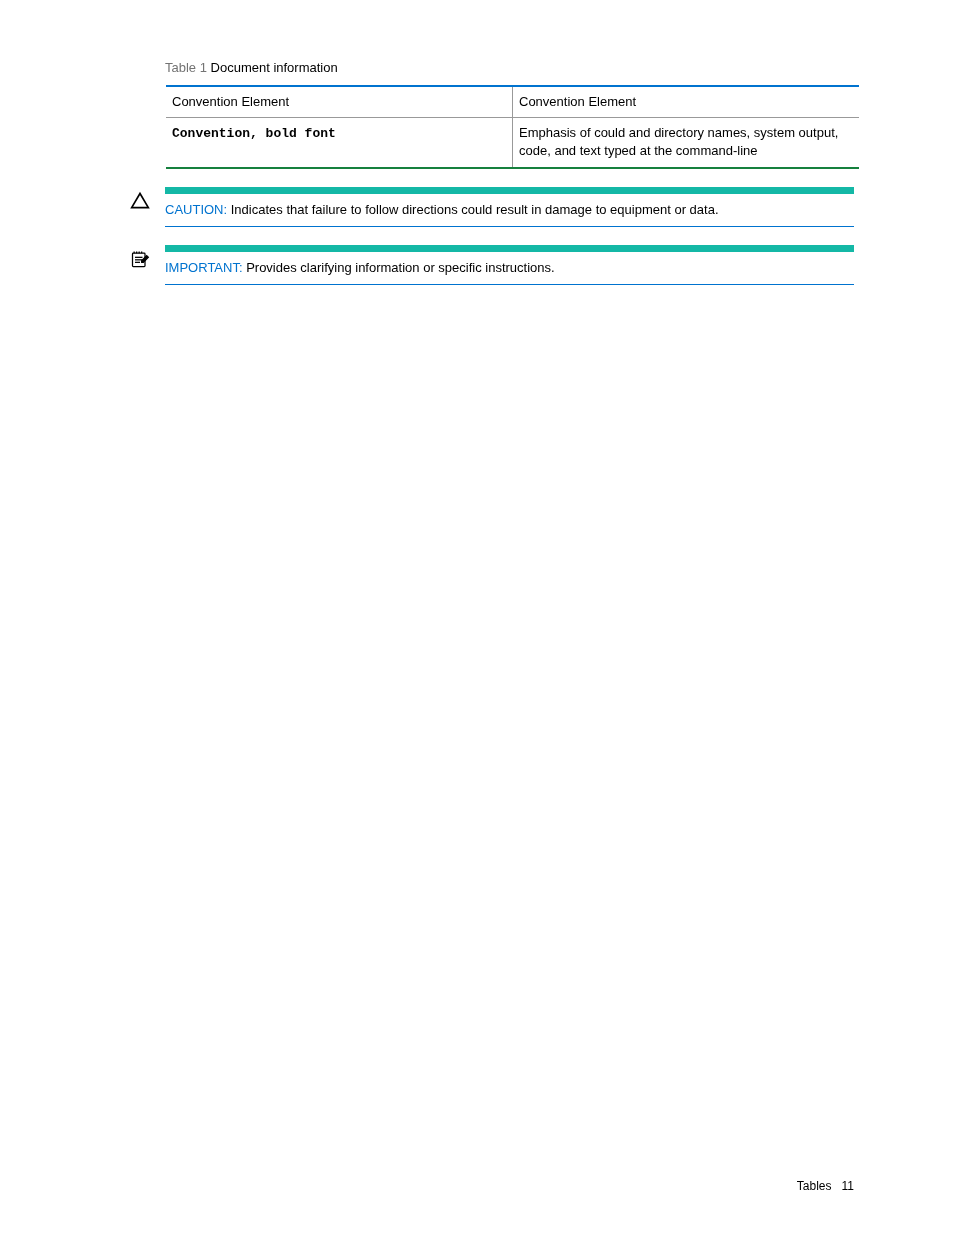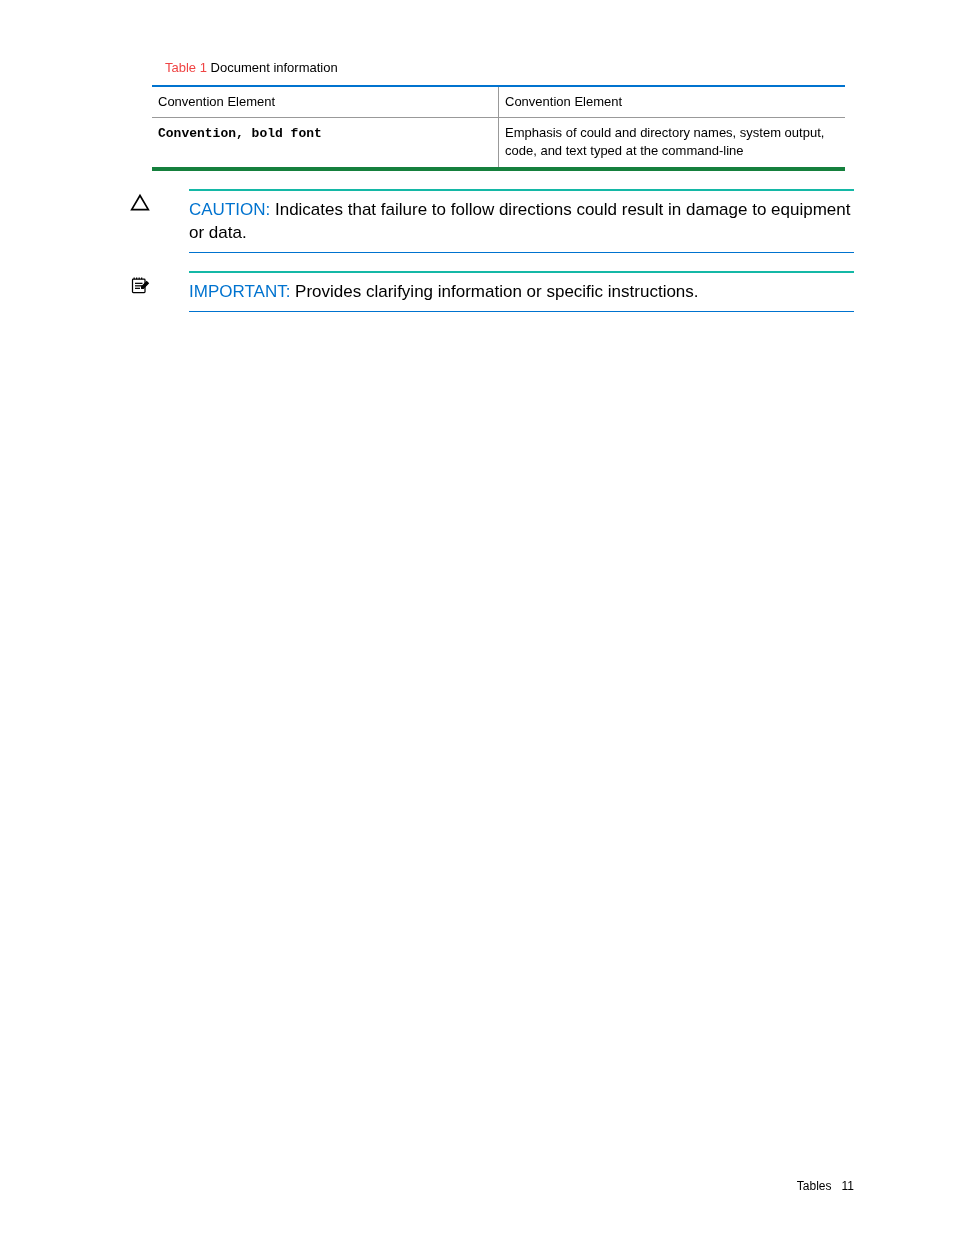--- a/index.html
+++ b/index.html
@@ -18,29 +18,29 @@
     }
     .page {
       padding: 60px 100px 50px 130px;
     }
     .table-caption {
       margin-left: 35px;
       margin-bottom: 10px;
       font-size: 13px;
     }
     .table-caption-link {
-      color: #ef4444;
+      color: #737373;
       text-align: right;
     }
     .doc-table {
-      margin-left: 22px;
+      margin-left: 36px;
       border-collapse: collapse;
       width: 693px;
       border-top: 2px solid #0073cf;
-      border-bottom: 4px solid #15803d;
+      border-bottom: 2px solid #15803d;
     }
     .doc-table td {
       border: 1px solid #999;
       padding: 6px 6px;
       vertical-align: top;
       font-size: 13px;
       line-height: 1.4;
     }
     .doc-table tr:first-child td {
       border-top: none;
@@ -71,26 +71,25 @@
       display: flex;
       justify-content: flex-start;
       padding-top: 4px;
     }
     .notice-icon svg {
       width: 20px;
       height: 20px;
     }
     .notice-content {
       flex: 1;
-      border-top: 2px solid #14b8a6;
+      border-top: 7px solid #14b8a6;
       border-bottom: 1px solid #0073cf;
       padding: 7px 0;
-      font-size: 17px;
+      font-size: 13px;
       line-height: 1.4;
-      margin-left: 24px;
     }
     .notice-label {
       color: #0073cf;
     }
     .footer {
       position: absolute;
       bottom: 42px;
       right: 100px;
       font-size: 12px;
     }

